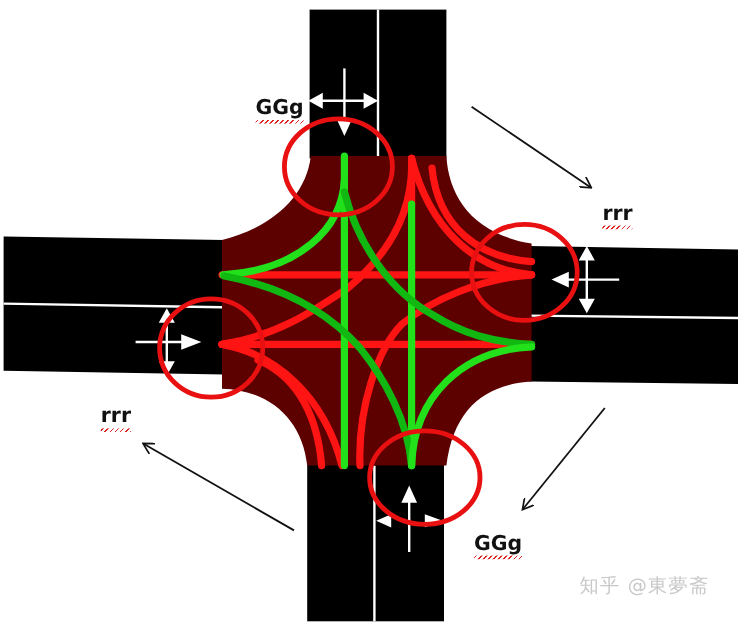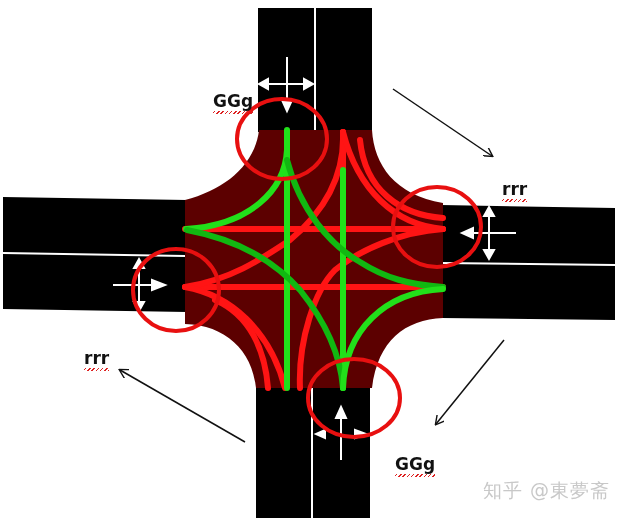--- a/index.html
+++ b/index.html
@@ -1,21 +1,21 @@
 <!DOCTYPE html>
 <html><head>
 <meta charset="utf-8">
 <style>
   html, body { margin: 0; padding: 0; background: #ffffff; }
   body { width: 623px; height: 518px; overflow: hidden; position: relative; font-family: "Liberation Sans", sans-serif; }
   #canvas { position: absolute; left: 0; top: 0; }
-  .label { position: absolute; font-family: "DejaVu Sans", sans-serif; font-weight: bold; color: #111; font-size: 17px; line-height: 1; margin-top: 11px; }
+  .label { position: absolute; font-family: "DejaVu Sans", sans-serif; font-weight: bold; color: #111; font-size: 17px; line-height: 1; }
   .label .squiggle { display: block; height: 3px; margin-top: 1px;
     background: repeating-linear-gradient(135deg, transparent 0 1px, #d22 1px 2px, transparent 2px 3px); }
-  .watermark { position: absolute; left: 483px; top: 478px; font-size: 19px; color: #c8c8c8; font-family: "DejaVu Sans", sans-serif; letter-spacing: 1px; }
+  .watermark { position: absolute; left: 483px; top: 478px; font-size: 16px; color: #c8c8c8; font-family: "DejaVu Sans", sans-serif; letter-spacing: 1px; }
 </style>
 </head>
 <body>
 
 <svg id="canvas" width="623" height="518" viewBox="0 0 623 518" xmlns="http://www.w3.org/2000/svg">
   <defs>
     <marker id="arrowhead-black" markerWidth="10" markerHeight="10" refX="8" refY="5" orient="auto" markerUnits="userSpaceOnUse">
       <path d="M0,0 L9,5 L0,10" fill="none" stroke="#111" stroke-width="1.4"></path>
     </marker>
   </defs>

